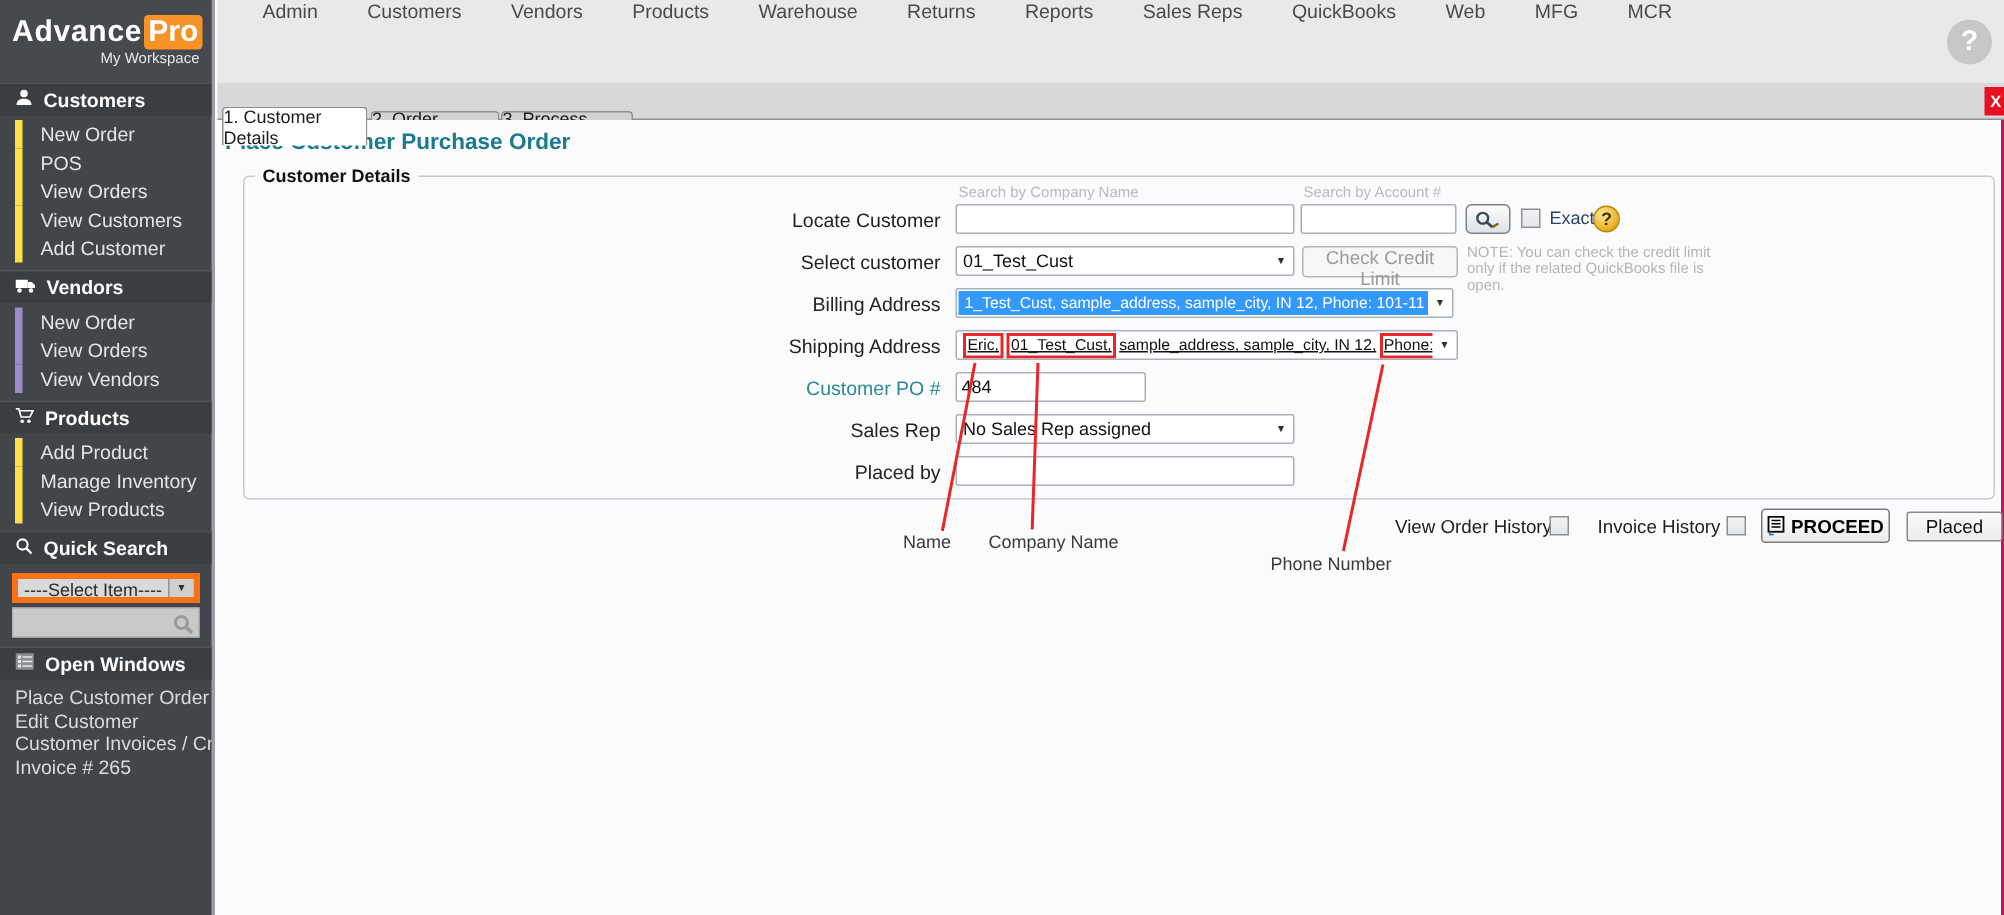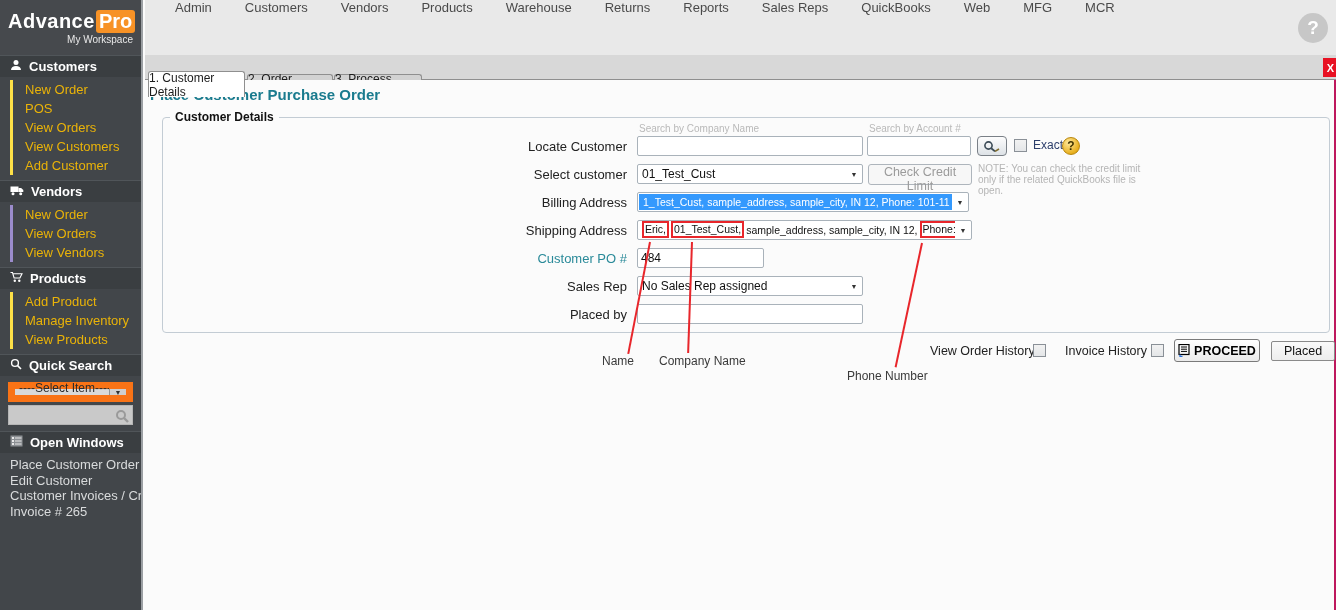--- a/index.html
+++ b/index.html
@@ -11,25 +11,25 @@
   #sidebar { position:absolute; left:0; top:0; width:143px; height:610px; background:#42464a; border-right:2px solid #9b9fa3; }
   #logo-block { height:55px; background:#46494d; padding:10px 8px 0 8px; border-right:0; }
   #logo-line { display:flex; align-items:center; }
   .brand-left { color:#ffffff; font-size:20px; font-weight:bold; letter-spacing:0.5px; }
   .brand-right { color:#ffffff; font-size:20px; font-weight:bold; background:#f79226; border-radius:3px; padding:0 3px; margin-left:1px; }
   .tagline { display:block; text-align:right; color:#e8e8e8; font-size:10px; margin-top:1px; }
 
   .side-header { display:flex; align-items:center; gap:7px; height:22px; padding-left:10px;
     background:#3a3e41; border-top:1px solid #505559; color:#ffffff; font-weight:bold; font-size:13px; }
   .side-items { padding:3px 0 5px 0; }
-  .side-item { margin-left:10px; border-left:3px solid #fde047; padding-left:12px; line-height:19px;
-    font-size:13px; color:#eab308; cursor:pointer; white-space:nowrap; overflow:hidden; }
+  .side-item { margin-left:10px; border-left:5px solid #fde047; padding-left:12px; line-height:19px;
+    font-size:13px; color:#e5e5e5; cursor:pointer; white-space:nowrap; overflow:hidden; }
   .side-item.purple { border-left-color:#9b8ccc; }
 
-  #quick-search-select { display:flex; margin:6px 8px 3px 8px; height:20px; background:#d9d9d9; border:7px solid #f97316; align-items:flex-end; cursor:pointer; }
+  #quick-search-select { display:flex; margin:6px 8px 3px 8px; height:20px; background:#d9d9d9; border:4px solid #f97316; align-items:flex-start; cursor:pointer; }
   #quick-search-select .qs-text { flex:1; font-size:12px; color:#2b2b2b; padding-left:4px; white-space:nowrap; overflow:hidden; }
   #quick-search-select .qs-arrow { width:17px; height:100%; border-left:1px solid #8f9498; background:#cfcfcf; display:flex; align-items:center; justify-content:center; font-size:7px; color:#333; }
   #quick-search-input { position:relative; margin:2px 8px; height:20px; background:#c9c9c9; border:1px solid #b5b5b5; }
   #quick-search-input svg { position:absolute; right:3px; top:3px; }
 
   #open-windows-list { padding:4px 0 0 10px; }
   .ow-item { font-size:13px; color:#d9dbdc; line-height:15.5px; cursor:pointer; white-space:nowrap; overflow:hidden; }
 
   
   #topnav { position:absolute; left:145px; top:0; width:1191px; height:55px; background:#e9e9e9;
@@ -56,21 +56,21 @@
   .flabel { position:absolute; left:300px; width:182px; text-align:right; font-size:13px; color:#222; white-space:nowrap; }
   .flabel.teal { color:#2a8a99; }
   .hint { position:absolute; font-size:10px; color:#b9b9b9; white-space:nowrap; }
 
   .tinput { position:absolute; height:20px; border:1px solid #a9b2ba; border-radius:2px; background:#fff; font-size:12px;
     font-family:"Liberation Sans", sans-serif; color:#111; padding:0 3px; }
   .combo { position:absolute; height:20px; border:1px solid #a9b2ba; border-radius:2px; background:#fff; display:flex; cursor:pointer; }
   .combo .ctext { flex:1; font-size:12px; color:#111; line-height:18px; padding-left:4px; white-space:nowrap; overflow:hidden; }
   .combo .carrow { width:16px; display:flex; align-items:center; justify-content:center; font-size:7px; color:#333; }
   .combo .ctext.selected { background:#3499fd; color:#ffffff; margin:1px 0 1px 1px; line-height:16px; font-size:10.5px; }
-  .combo .ctext.addr { font-size:10.5px; display:flex; align-items:flex-start; }
+  .combo .ctext.addr { font-size:10.5px; display:flex; align-items:flex-end;text-decoration:underline; }
 
   .redbox { display:inline-block; border:2px solid #e8262b; padding:0 1px; margin-right:2px; line-height:13px; }
 
   #search-btn { position:absolute; left:832px; top:56px; width:30px; height:20px; border:1px solid #7a8087; border-radius:4px;
     background:linear-gradient(#fdfdfd,#dde2e6); display:flex; align-items:center; justify-content:center; cursor:pointer; }
   .checkbox { position:absolute; width:13px; height:13px; border:1px solid #8a9097; background:linear-gradient(#f2f2f2,#e4e6e8); cursor:pointer; }
   #exact-label { position:absolute; left:888px; top:58px; font-size:12px; color:#2c3e6b; }
   #form-help { position:absolute; left:917px; top:57px; width:18px; height:18px; border-radius:50%;
     background:radial-gradient(circle at 35% 30%, #ffe89a, #e8b01f 70%, #c98f0a); border:1px solid #b8860b;
     color:#3f3200; font-size:12px; font-weight:bold; display:flex; align-items:center; justify-content:center; cursor:pointer; }

